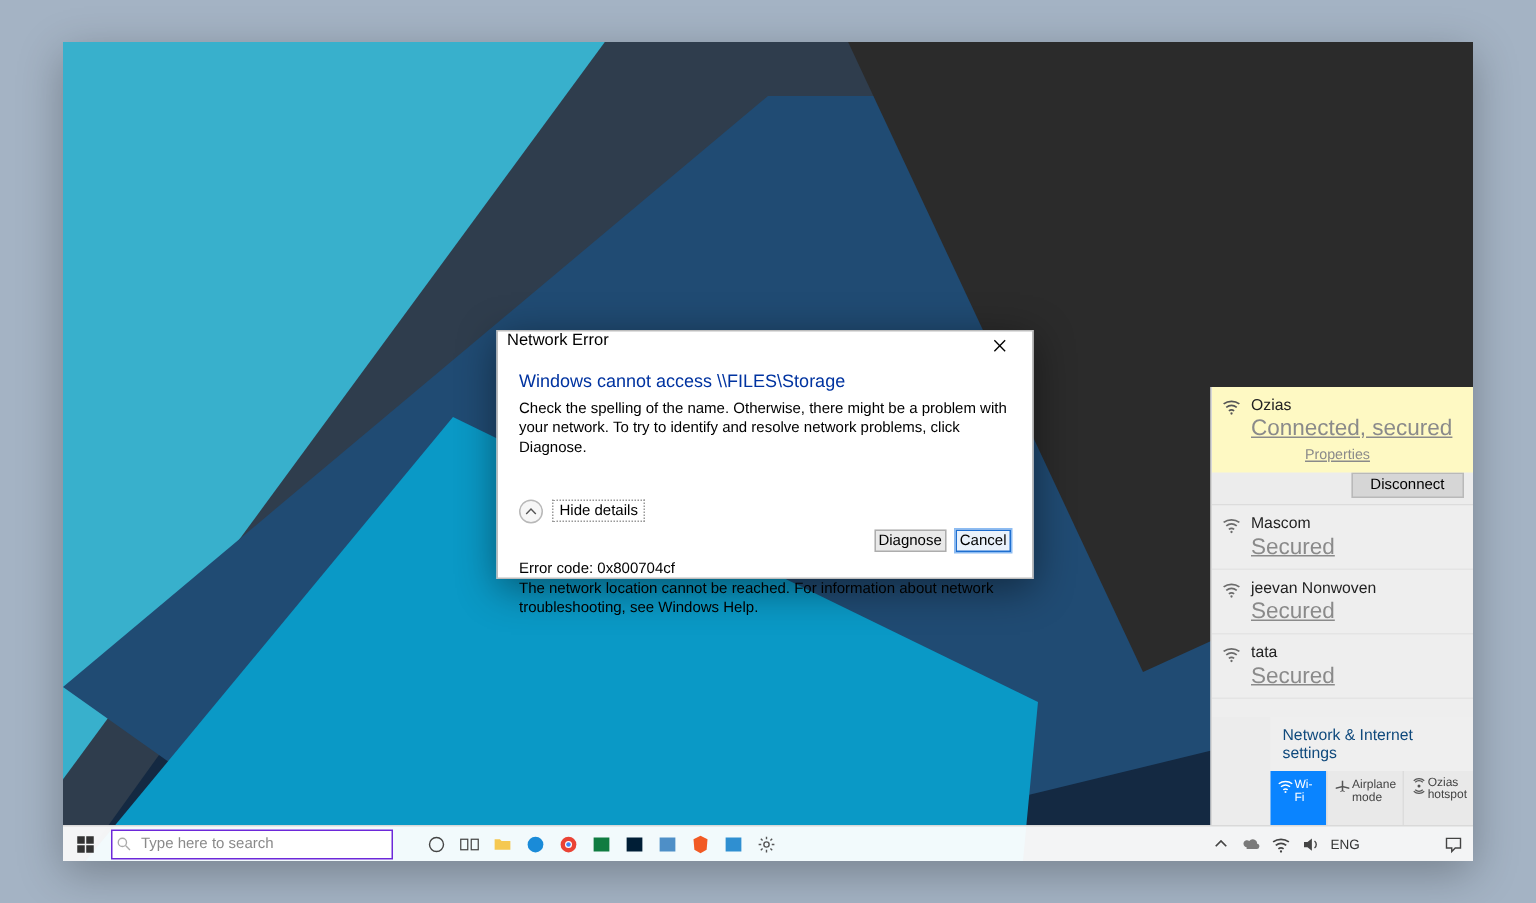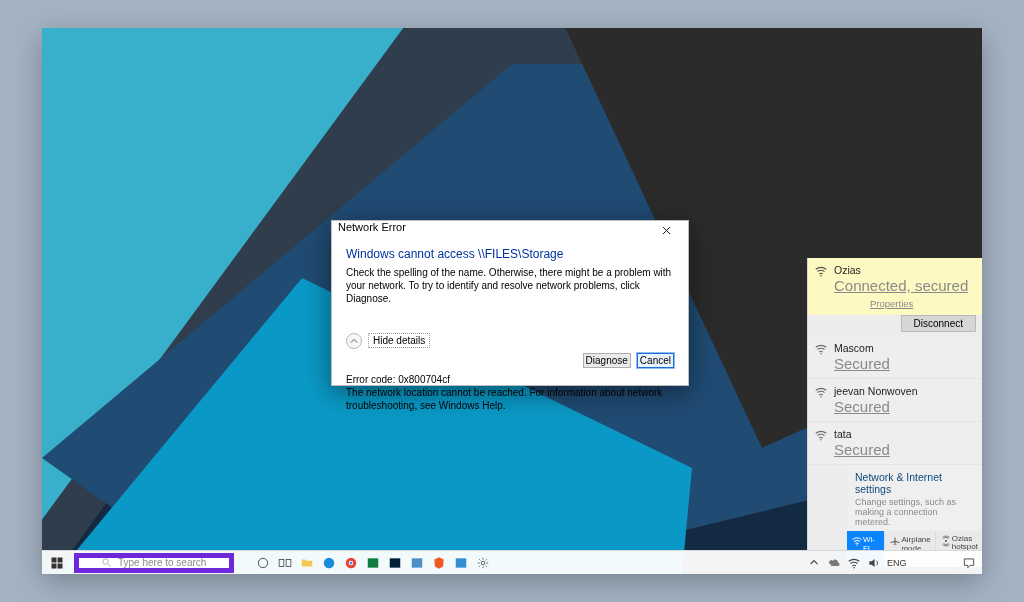--- a/index.html
+++ b/index.html
@@ -72,22 +72,22 @@
   
   .taskbar {
     position:absolute; left:0; right:0; bottom:0; height:24px;
     background:rgba(255,255,255,.95);
     display:flex; align-items:center;
     font-size:10px; color:#222;
     border-top:1px solid #d9d9d9;
   }
   .start { width:30px; height:100%; display:flex; align-items:center; justify-content:center; }
   .search {
-    width:160px; height:20px; margin-left:2px;
-    background:#fff; border:5px solid #6d28d9; display:flex; align-items:center; gap:6px; padding:0 22px;
+    width:188px; height:20px; margin-left:2px;
+    background:#fff; border:1px solid #6d28d9; display:flex; align-items:center; gap:6px; padding:0 2px;
   }
   .search-ico { width:11px; height:11px; opacity:.55; }
   .search span { color:#8a8a8a; font-size:10px; }
   .tb-gap { width:18px; }
   .tb-icons { display:flex; align-items:center; height:100%; }
   .tb-icons .tbi { width:22px; height:100%; display:flex; align-items:center; justify-content:center; }
   .tb-icons .tbi svg { width:14px; height:14px; }
   .tray { margin-left:auto; display:flex; align-items:center; gap:6px; padding-right:6px; height:100%; }
   .tray .tray-ico { width:14px; height:14px; display:flex; align-items:center; justify-content:center; }
   .lang { font-size:9px; color:#333; }
@@ -181,21 +181,20 @@
               <circle cx="12" cy="20" r="1.3" fill="#6b6b6b"></circle>
             </svg></span>
         <div class="net-name">tata</div>
         <div class="net-sub">Secured</div>
       </div>
     </div>
 
     <div class="flyout-bottom">
       <div class="settings-area">
         <div class="settings-title">Network &amp; Internet settings</div>
-        <div class="settings-sub">Change settings, such as making a connection metered.</div>
       </div>
       <div class="tiles">
         <div class="tile wifi-tile">
           <span class="t-ico">
               <svg viewBox="0 0 24 24" width="12" height="12">
                 <path fill="none" stroke="#fff" stroke-width="2" d="M3 9a15 15 0 0 1 18 0 M6 13a10 10 0 0 1 12 0 M9 17a5 5 0 0 1 6 0"></path>
                 <circle cx="12" cy="20" r="1.4" fill="#fff"></circle>
               </svg>
             </span>
           <span class="t-lbl">Wi-Fi</span>

